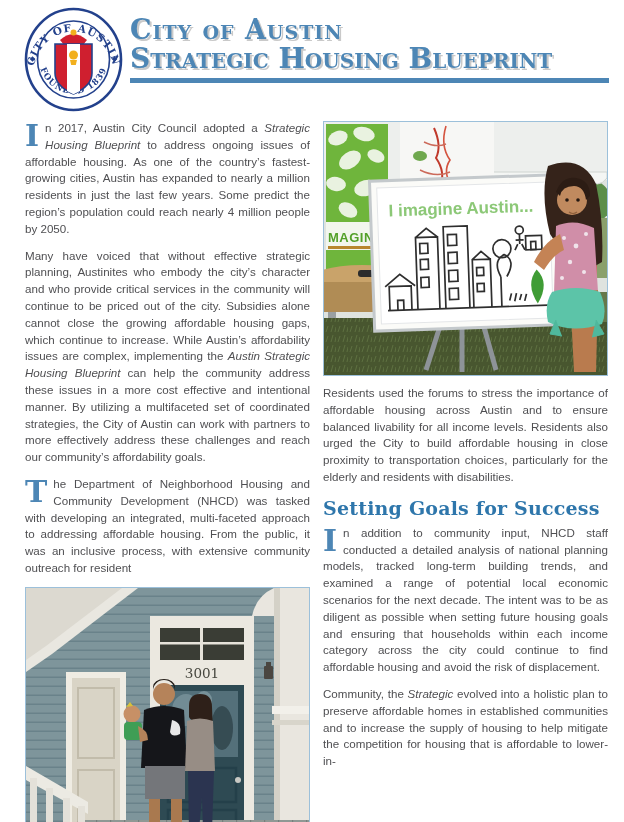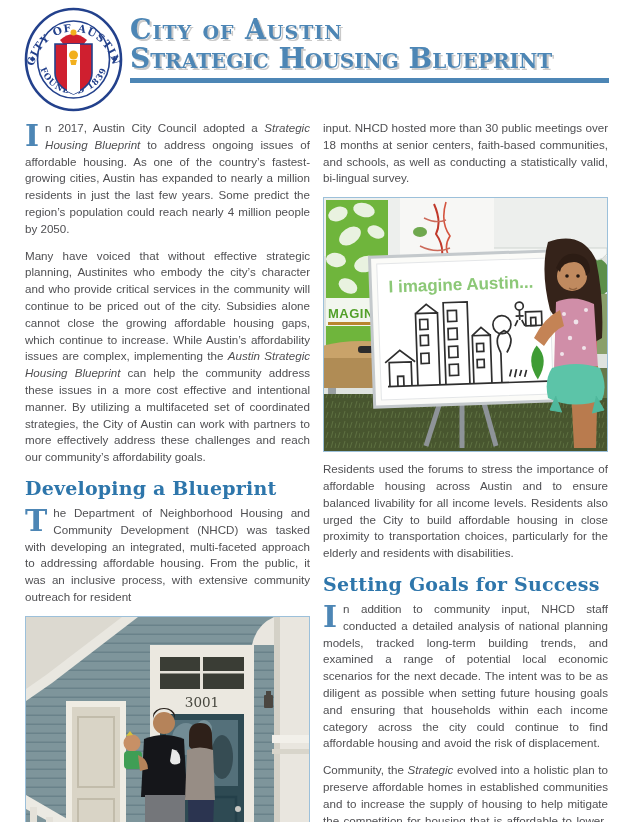--- a/index.html
+++ b/index.html
@@ -91,21 +91,20 @@
 
   <div class="columns">
 
     <div class="col">
       <p>
         <span class="dropcap">I</span><span>n 2017, Austin City Council adopted a </span><span class="it">Strategic Housing Blueprint</span><span> to address ongoing issues of affordable housing. As one of the country’s fastest-growing cities, Austin has expanded to nearly a million residents in just the last few years. Some predict the region’s population could reach nearly 4 million people by 2050.</span>
       </p>
       <p>
         <span>Many have voiced that without effective strategic planning, Austinites who embody the city’s character and who provide critical services in the community will continue to be priced out of the city. Subsidies alone cannot close the growing affordable housing gaps, which continue to increase. While Austin’s affordability issues are complex, implementing the </span><span class="it">Austin Strategic Housing Blueprint</span><span> can help the community address these issues in a more cost effective and intentional manner. By utilizing a multifaceted set of coordinated strategies, the City of Austin can work with partners to more effectively address these challenges and reach our community’s affordability goals.</span>
       </p>
-      <h2 class="section">Developing a Blueprint</h2>
       <p>
         <span class="dropcap">T</span><span>he Department of Neighborhood Housing and Community Development (NHCD) was tasked with developing an integrated, multi-faceted approach to addressing affordable housing. From the public, it was an inclusive process, with extensive community outreach for resident</span>
       </p>
 
       <div class="photo photo-left">
         <svg width="283" height="262" viewBox="0 0 283 262">
           <defs>
             <pattern id="siding" width="283" height="9" patternUnits="userSpaceOnUse">
               <rect width="283" height="9" fill="#7e959b"></rect>
               <rect y="7.5" width="283" height="1.5" fill="#69828a"></rect>
@@ -197,23 +196,20 @@
               <path d="M162 183 h26 l-2 60 h-9 l-1 -34 l-3 34 h-10 z" fill="#2b3450"></path>
               <rect x="161" y="243" width="11" height="7" rx="2" fill="#d9b8a6"></rect>
               <rect x="174" y="243" width="11" height="7" rx="2" fill="#d9b8a6"></rect>
             </g>
           </g>
         </svg>
       </div>
     </div>
 
     <div class="col">
-      <p>
-        <span>input. NHCD hosted more than 30 public meetings over 18 months at senior centers, faith-based communities, and schools, as well as conducting a statistically valid, bi-lingual survey.</span>
-      </p>
 
       <div class="photo photo-right">
         <svg width="283" height="253" viewBox="0 0 283 253">
           <defs>
             <pattern id="grasstex" width="12" height="10" patternUnits="userSpaceOnUse">
               <rect width="12" height="10" fill="#48562f"></rect>
               <path d="M2 10 l2 -6 M7 10 l2 -7 M11 10 l1 -5" stroke="#5d7040" stroke-width="1" fill="none"></path>
             </pattern>
           </defs>
           <rect width="283" height="253" fill="#dfe3df"></rect>

